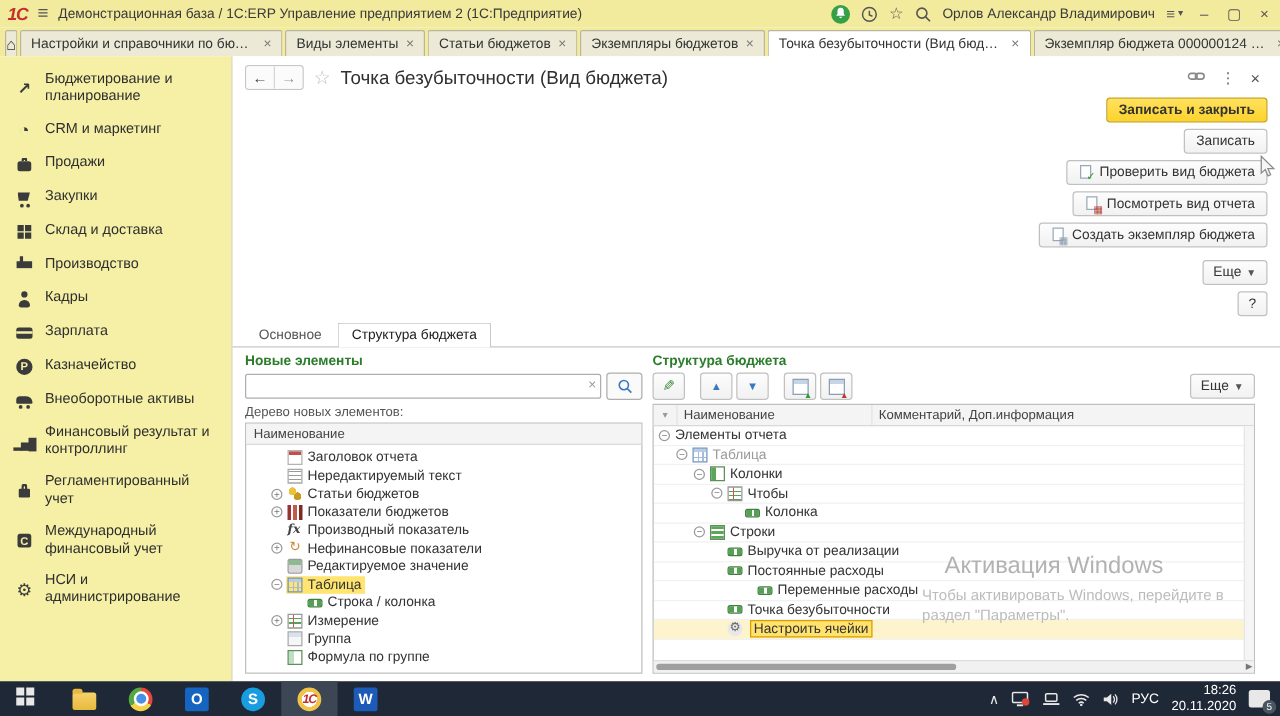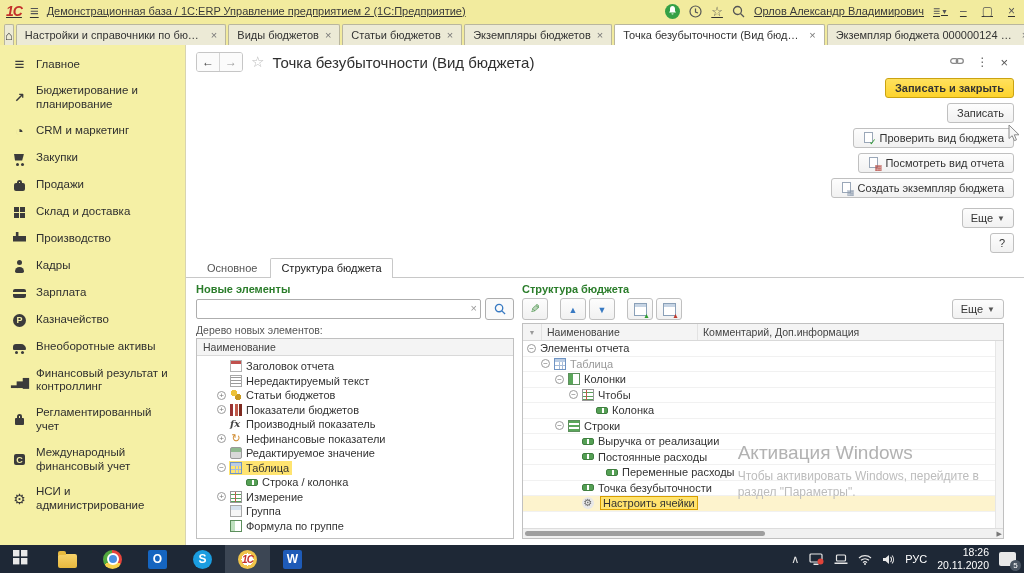--- a/index.html
+++ b/index.html
@@ -1,19 +1,19 @@
 <!DOCTYPE html>
 <html><head>
 <meta charset="utf-8">
 <style>
   html,body{margin:0;padding:0;}
   body{width:1024px;height:573px;overflow:hidden;position:relative;
        font-family:"Liberation Sans","DejaVu Sans",sans-serif;font-size:11px;color:#333;background:#fff;}
   
-  .titlebar{height:22px;background:#f2eb9e;display:flex;align-items:center;padding:0 6px;gap:8px;text-decoration:underline;}
+  .titlebar{height:22px;background:#f2eb9e;display:flex;align-items:center;padding:0 6px;gap:8px;}
   .logo1c{color:#c4302b;font-weight:bold;font-style:italic;font-size:14px;letter-spacing:-1px;}
   .burger{font-size:15px;color:#555;line-height:14px;}
   .tb-title{flex:1;color:#3a3a3a;}
   .tb-right{display:flex;align-items:center;gap:9px;}
   .bell{width:15px;height:15px;border-radius:50%;background:#35a046;display:flex;align-items:center;justify-content:center;}
   .tb-ico{color:#555;font-size:12px;display:flex;align-items:center;}
   .username{color:#3a3a3a;}
   .winbtn{color:#555;font-size:12px;padding:0 3px;}
   
   .tabbar{height:23px;background:#f2eb9e;display:flex;align-items:flex-end;padding:0 4px;gap:2px;}
@@ -136,21 +136,21 @@
   .rp-colheader .ch-name{flex:1;padding:2px 5px;}
   .rp-colheader .ch-comment{width:295px;padding:2px 5px;border-left:1px solid #e2e2e2;}
   .rp-body{flex:1;overflow:hidden;position:relative;}
   .rp-body .trow{border-bottom:1px solid #f1f1f1;height:14.5px;}
   .rp-vscroll{position:absolute;top:0;right:0;bottom:0;width:7px;background:#f5f5f5;border-left:1px solid #e6e6e6;}
   .rp-hscroll{height:9px;flex:none;background:#f1f1f1;border-top:1px solid #ddd;position:relative;display:flex;align-items:center;}
   .rp-hthumb{position:absolute;left:2px;top:1.5px;height:5px;width:50%;border-radius:3px;background:#9f9f9f;}
   .rp-harrow{position:absolute;right:1px;top:0;color:#777;font-size:7px;line-height:9px;}
   
   .watermark{position:absolute;right:45px;bottom:45px;text-align:left;pointer-events:none;}
-  .wm-title{font-size:19px;color:#b2b2b2;}
+  .wm-title{font-size:19px;color:#b2b2b2;margin-left:18px;}
   .wm-sub{font-size:12px;color:#bcbcbc;line-height:1.35;margin-top:4px;}
   
   .taskbar{position:absolute;left:0;right:0;bottom:0;height:28px;background:#1e2836;display:flex;align-items:stretch;color:#fff;}
   .tb-apps{display:flex;}
   .tb-app{width:45px;display:flex;align-items:center;justify-content:center;}
   .tb-app.active{background:#3c4654;}
   .tico{width:19px;height:19px;position:relative;display:flex;align-items:center;justify-content:center;}
   .tico-start::before{content:"";width:8px;height:8px;background:#e8e8e8;box-shadow:10px 0 0 #e8e8e8,0 10px 0 #e8e8e8,10px 10px 0 #e8e8e8;position:absolute;left:0;top:0;transform:scale(.8);transform-origin:0 0;}
   .tico-explorer{background:linear-gradient(#f7d26a,#e8b93e);border-radius:2px;height:14px;margin-top:3px;}
   .tico-explorer::before{content:"";position:absolute;top:-3px;left:0;width:8px;height:4px;background:#e8b93e;border-radius:2px 2px 0 0;}
@@ -209,21 +209,21 @@
 </div>
 
 <div class="tabbar">
   <span class="hometab">⌂</span>
   <span id="wtabs" style="display:flex;gap:2px;align-items:flex-end;">
       <span class="wtab">
     <span class="wtab-label">Настройки и справочники по бюдж...</span>
     <span class="wtab-close">×</span>
   </span>
       <span class="wtab">
-    <span class="wtab-label">Виды бюджетов</span>
+    <span class="wtab-label">Виды элементы</span>
     <span class="wtab-close">×</span>
   </span>
       <span class="wtab">
     <span class="wtab-label">Статьи бюджетов</span>
     <span class="wtab-close">×</span>
   </span>
       <span class="wtab">
     <span class="wtab-label">Экземпляры бюджетов</span>
     <span class="wtab-close">×</span>
   </span>
@@ -236,38 +236,34 @@
     <span class="wtab-close">×</span>
   </span>
     </span>
 
 </div>
 
 <div class="appbody">
 
   <div class="sidebar" id="sidebar">
       <div class="sb-item">
-      <span class="sbi sbi-menu"></span>
-      <span class="sb-label">Главное</span>
-    </div>
-      <div class="sb-item">
       <span class="sbi sbi-chart"></span>
       <span class="sb-label">Бюджетирование и планирование</span>
     </div>
       <div class="sb-item">
       <span class="sbi sbi-crm"></span>
       <span class="sb-label">CRM и маркетинг</span>
     </div>
       <div class="sb-item">
+      <span class="sbi sbi-sales"></span>
+      <span class="sb-label">Продажи</span>
+    </div>
+      <div class="sb-item">
       <span class="sbi sbi-purchases"></span>
       <span class="sb-label">Закупки</span>
-    </div>
-      <div class="sb-item">
-      <span class="sbi sbi-sales"></span>
-      <span class="sb-label">Продажи</span>
     </div>
       <div class="sb-item">
       <span class="sbi sbi-warehouse"></span>
       <span class="sb-label">Склад и доставка</span>
     </div>
       <div class="sb-item">
       <span class="sbi sbi-production"></span>
       <span class="sb-label">Производство</span>
     </div>
       <div class="sb-item">

